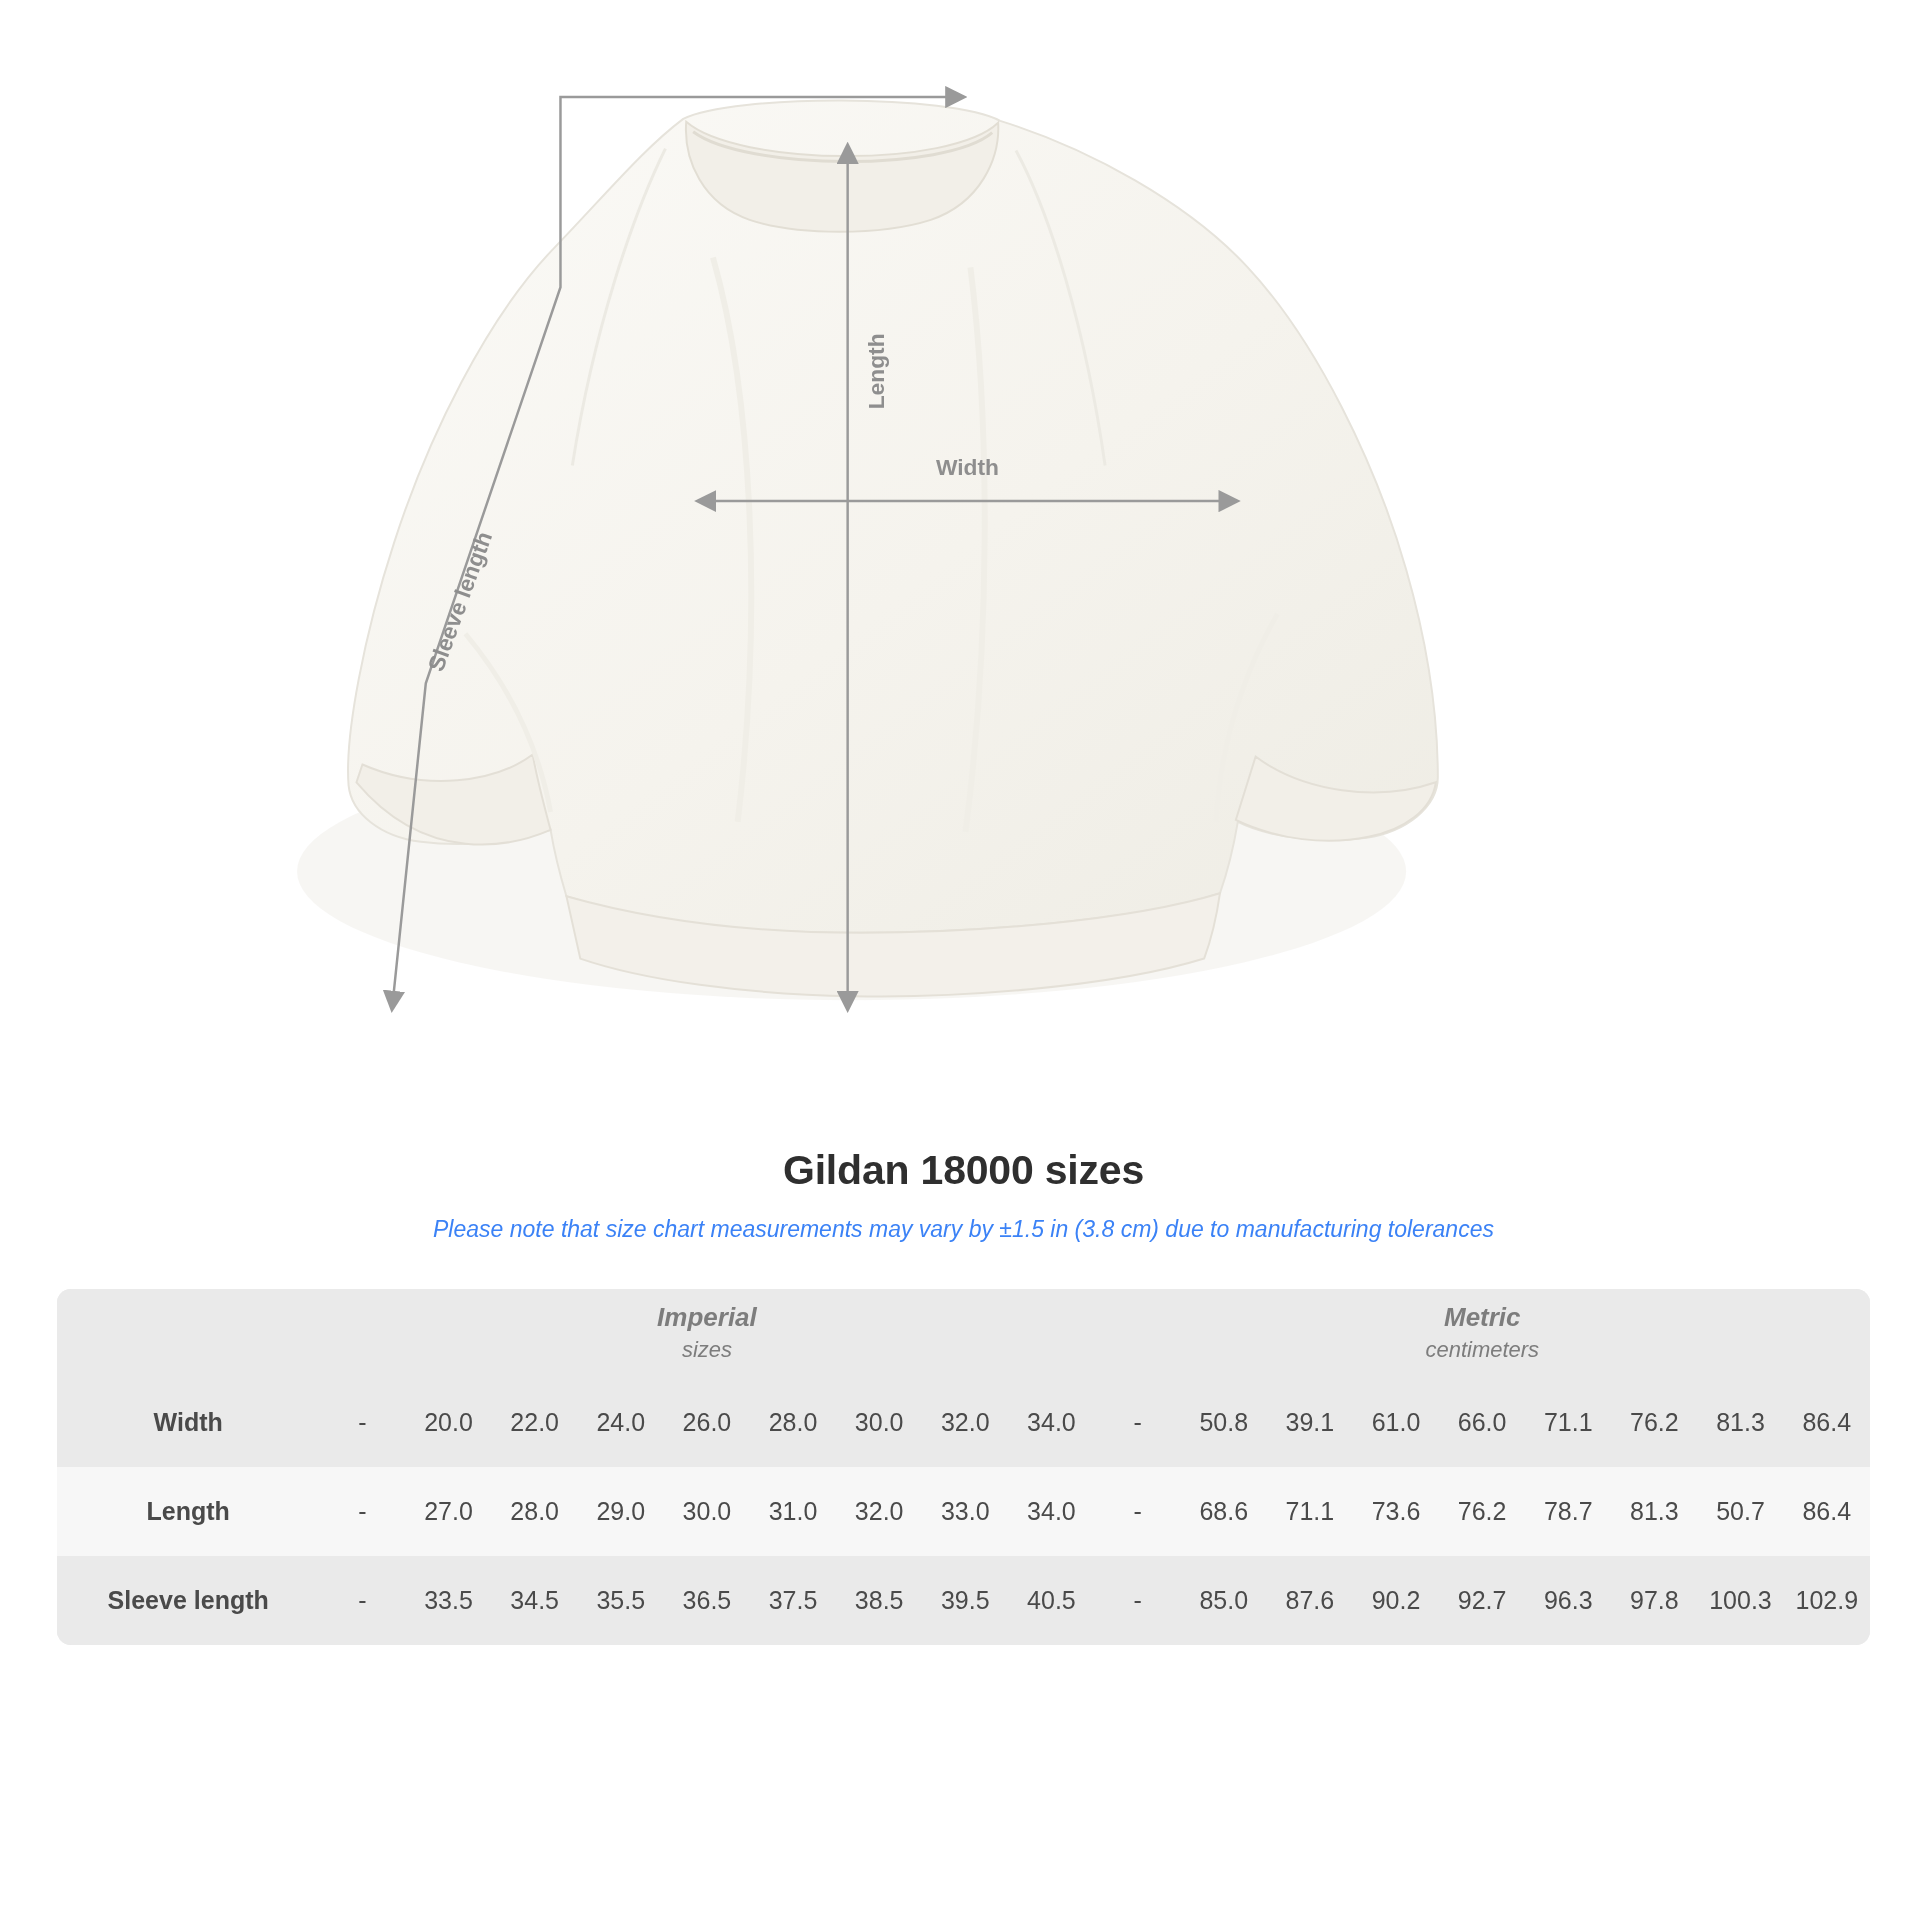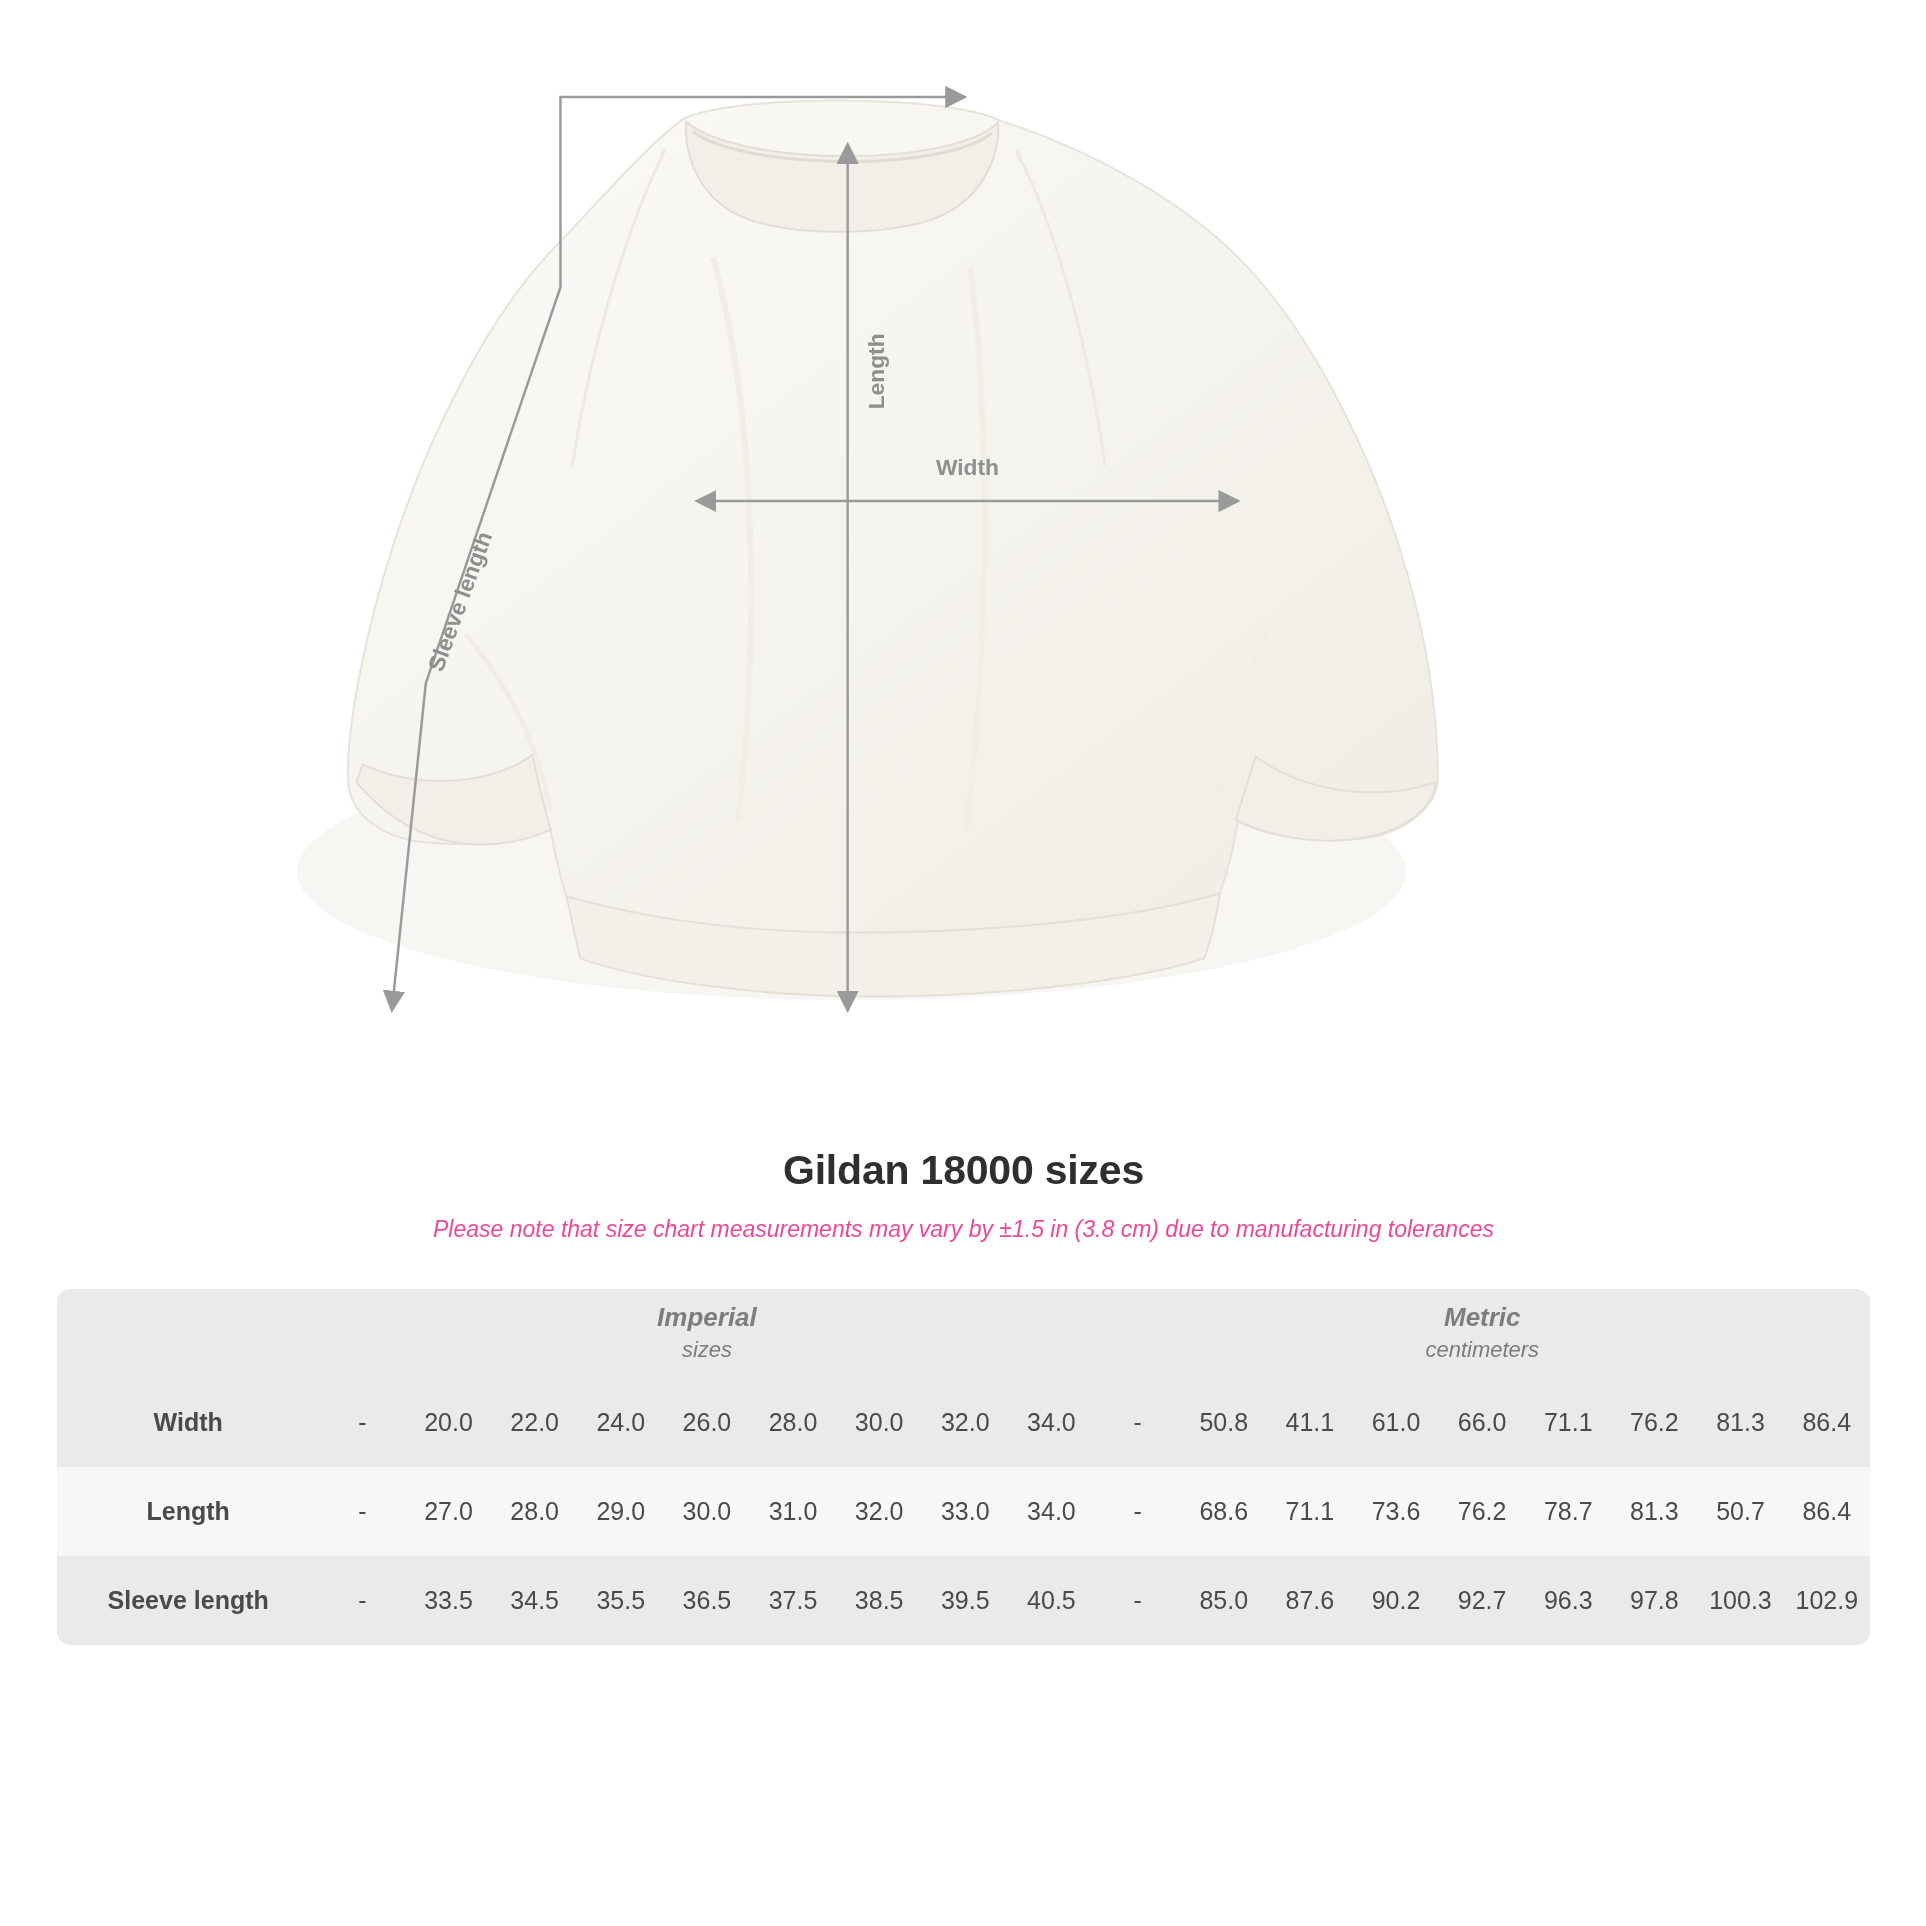--- a/index.html
+++ b/index.html
@@ -40,21 +40,21 @@
     font-weight: bold;
     color: #2f2f2f;
     margin: 0;
     padding-top: 28px;
     letter-spacing: -0.2px;
   }
   .chart-note {
     text-align: center;
     font-size: 23px;
     font-style: italic;
-    color: #ec4899;
+    color: #3b82f6;
     margin: 0;
     padding-top: 22px;
   }
 
   
   .table-wrap {
     margin: 46px 57px 0 57px;
     border-radius: 14px;
     overflow: hidden;
     background: #eaeaea;
@@ -215,21 +215,21 @@
           <td>20.0</td>
           <td>22.0</td>
           <td>24.0</td>
           <td>26.0</td>
           <td>28.0</td>
           <td>30.0</td>
           <td>32.0</td>
           <td>34.0</td>
           <td>-</td>
           <td>50.8</td>
-          <td>41.1</td>
+          <td>39.1</td>
           <td>61.0</td>
           <td>66.0</td>
           <td>71.1</td>
           <td>76.2</td>
           <td>81.3</td>
           <td>86.4</td>
         </tr>
 
         <tr class="row-even">
           <td class="rowlabel">Length</td>

